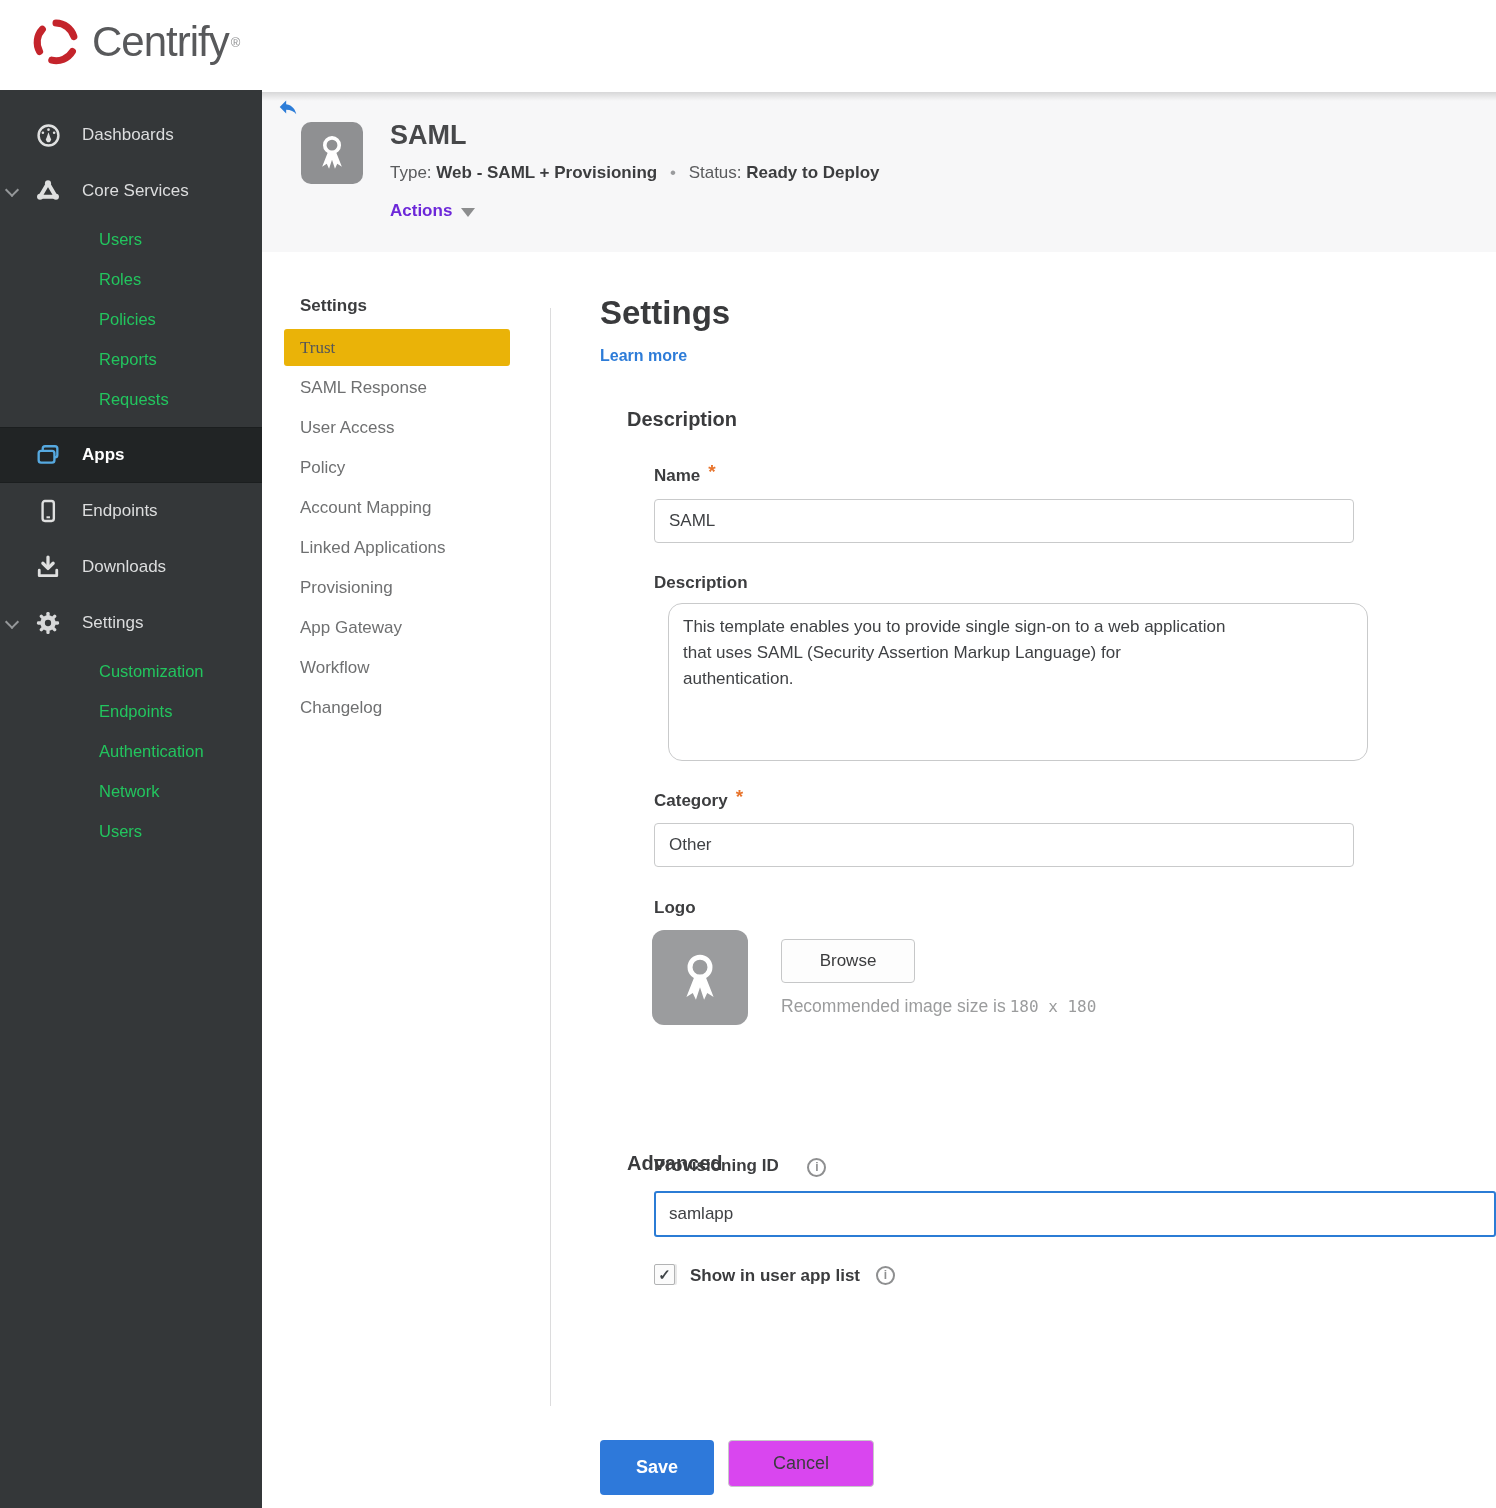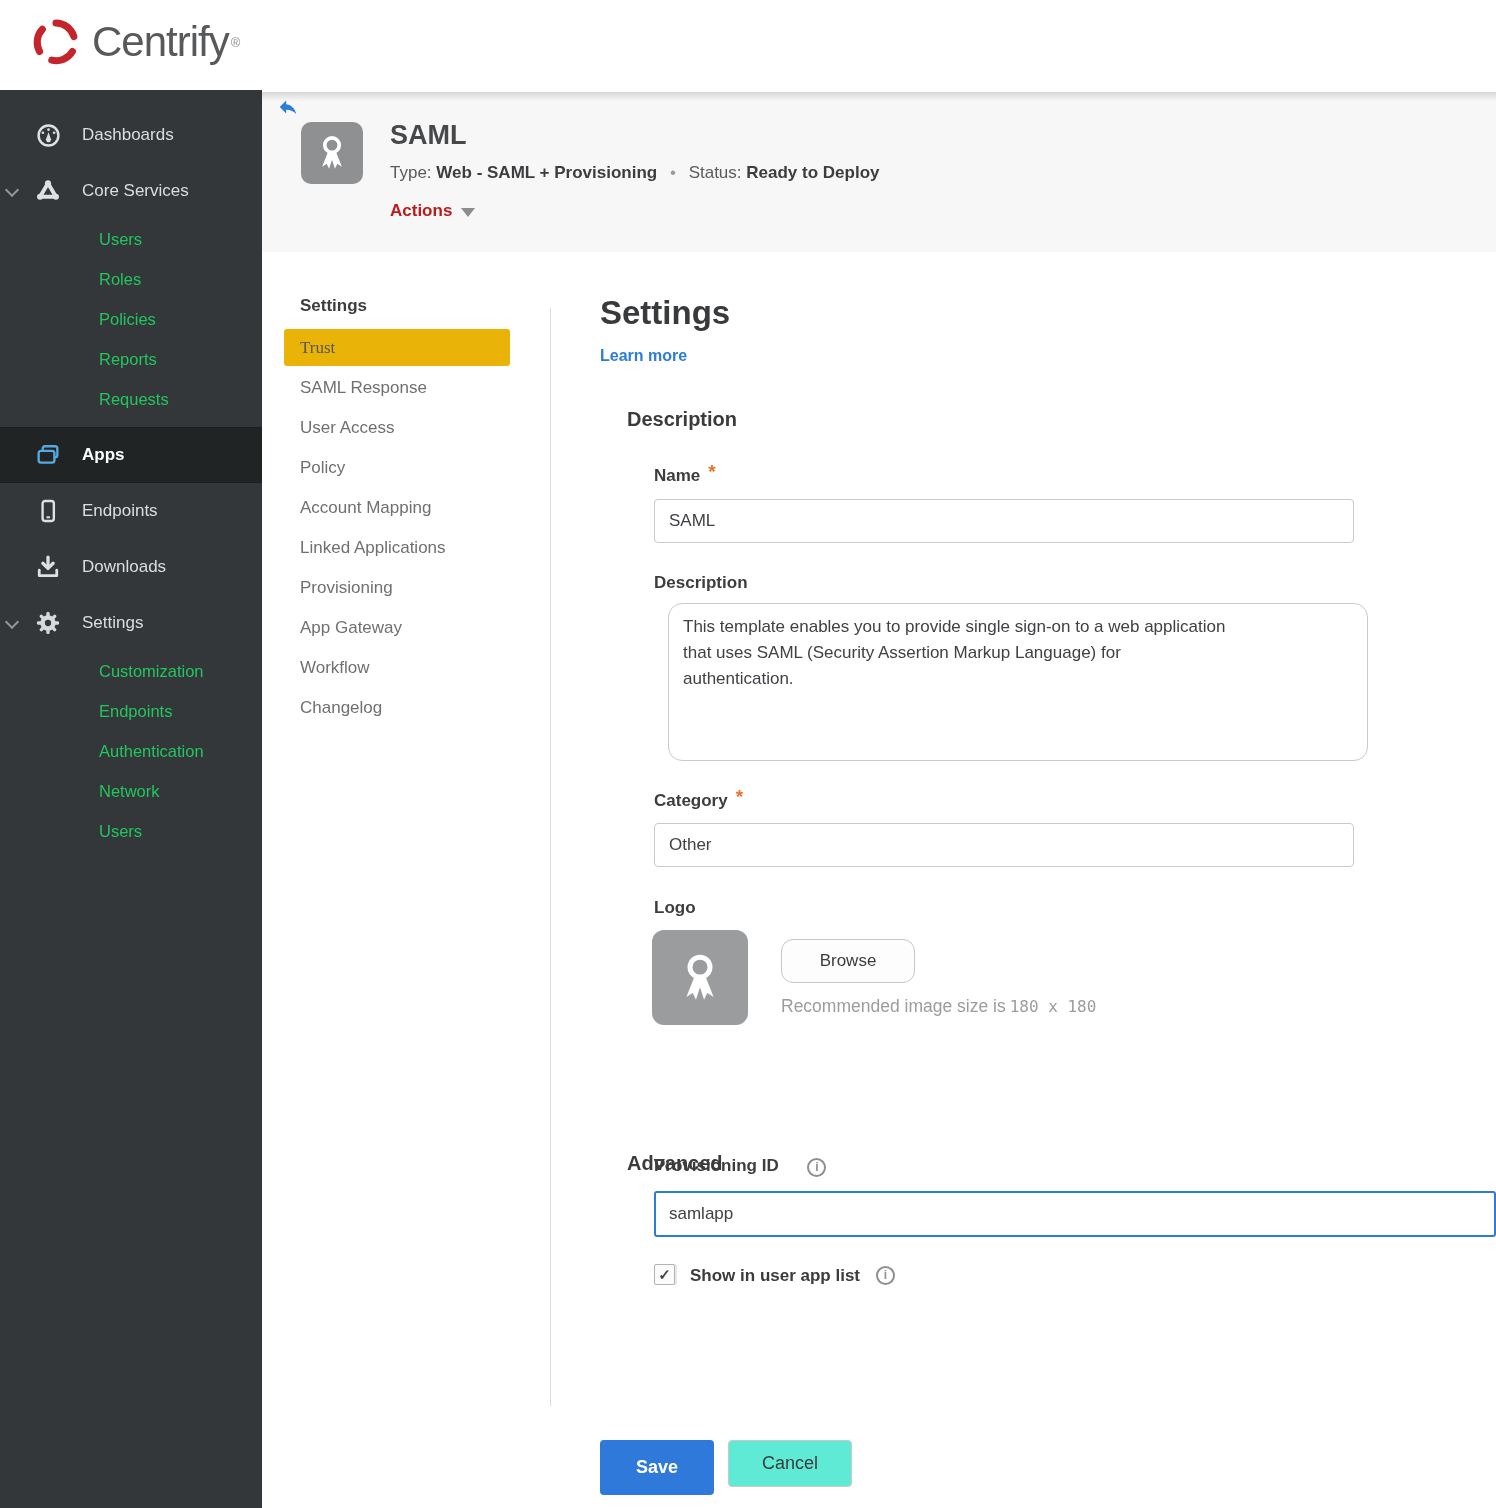--- a/index.html
+++ b/index.html
@@ -34,48 +34,48 @@
   
   .band { position:absolute; left:262px; top:92px; width:1234px; height:160px; background:#f7f7f8; z-index:1; }
   .band-shadow { position:absolute; left:0; top:0; right:0; height:9px; background:linear-gradient(rgba(0,0,0,0.13), rgba(0,0,0,0)); }
   .back-arrow { position:absolute; left:14px; top:4px; width:24px; height:22px; cursor:pointer; }
   .app-tile { position:absolute; left:39px; top:30px; width:62px; height:62px; background:#8f9092; border-radius:10px; display:flex; align-items:center; justify-content:center; }
   .app-title { position:absolute; left:128px; top:28px; font-size:27px; font-weight:bold; color:#47484a; }
   .app-meta { position:absolute; left:128px; top:71px; font-size:17px; color:#5a5b5d; }
   .app-meta b { color:#3c3d3f; }
   .meta-dot { color:#9a9b9d; margin:0 8px; }
   .status-value { color:#a1242f; font-weight:bold; }
-  .actions-link { position:absolute; left:128px; top:109px; font-size:17px; font-weight:bold; color:#b91c1c; cursor:pointer; display:flex; align-items:center; }
+  .actions-link { position:absolute; left:128px; top:109px; font-size:17px; font-weight:bold; color:#6d28d9; cursor:pointer; display:flex; align-items:center; }
   .caret-down { display:inline-block; width:0; height:0; border-left:7px solid transparent; border-right:7px solid transparent; border-top:9px solid #8c8d8e; margin-left:9px; margin-top:3px; }
 
   
   .subnav-header { position:absolute; left:300px; top:296px; font-size:17px; font-weight:bold; color:#3c3d3f; }
   .subnav-item { position:absolute; left:284px; width:226px; height:37px; display:flex; align-items:center; padding-left:16px; font-size:17px; color:#6f7071; cursor:pointer; border-radius:3px; }
   .subnav-item.active { background:#eab308; color:#565758;font-family:Liberation Serif, serif; }
   .vdivider { position:absolute; left:550px; top:308px; width:1px; height:1098px; background:#dcdcdd; }
 
   
   .main-title { position:absolute; left:600px; top:294px; font-size:33px; font-weight:bold; color:#393a3c; }
   .learn-more { position:absolute; left:600px; top:347px; font-size:16px; font-weight:bold; color:#2d7cd8; cursor:pointer; }
   .section-heading { position:absolute; font-size:20px; font-weight:bold; color:#3a3b3d; }
   .field-label { position:absolute; font-size:17px; font-weight:bold; color:#3c3d3f; }
   .req { color:#e8742c; font-size:19px; font-weight:bold; margin-left:8px; position:relative; top:-3px; }
   .tb { position:absolute; left:654px; width:700px; height:44px; border:1px solid #c9cacb; border-radius:4px; font-family:"Liberation Sans", sans-serif; font-size:17px; color:#3f4144; padding:0 14px; background:#fff; outline:none; }
   .ta { position:absolute; left:668px; width:700px; height:158px; border:1px solid #c9cacb; border-radius:14px; font-family:"Liberation Sans", sans-serif; font-size:17px; color:#3f4144; padding:10px 14px; line-height:26px; resize:none; outline:none; }
   .logo-tile { position:absolute; left:652px; top:930px; width:96px; height:95px; background:#9b9c9e; border-radius:12px; display:flex; align-items:center; justify-content:center; }
-  .browse-btn { position:absolute; left:781px; top:939px; width:134px; height:44px; background:#fdfdfd; border:1px solid #c6c7c8; border-radius:12px; font-family:"Liberation Sans", sans-serif; font-size:17px; color:#3b3c3e; cursor:pointer; }
+  .browse-btn { position:absolute; left:781px; top:939px; width:134px; height:44px; background:#fdfdfd; border:1px solid #c6c7c8; border-radius:4px; font-family:"Liberation Sans", sans-serif; font-size:17px; color:#3b3c3e; cursor:pointer; }
   .logo-hint { position:absolute; left:781px; top:996px; font-size:17.5px; color:#9b9c9d; }
   .logo-hint .mono { font-family:"DejaVu Sans Mono", monospace; font-size:16px; margin-left:4px; }
   .info-icon { display:inline-block; width:19px; height:19px; border:2px solid #8e8f90; border-radius:50%; color:#8e8f90; font-size:12px; font-weight:bold; text-align:center; line-height:15px; cursor:pointer; font-style:normal; }
   .appid-input { position:absolute; left:654px; top:1191px; width:842px; height:46px; border:2px solid #2b7cd5; border-radius:3px; font-family:"Liberation Sans", sans-serif; font-size:17px; color:#3f4144; padding:0 13px; outline:none; }
   .checkbox { position:absolute; left:654px; top:1264px; width:21px; height:21px; background:#fbfbfb; border:1px solid #b2b3b4; border-radius:2px; box-shadow:2px 0 0 #e8e8e8; text-align:center; line-height:19px; font-size:15px; font-weight:bold; color:#3f4447; cursor:pointer; }
   .check-label { position:absolute; left:690px; top:1266px; font-size:17px; font-weight:bold; color:#3b3c3e; }
   .check-info { position:absolute; left:876px; top:1265px; }
   .btn-save { position:absolute; left:600px; top:1440px; width:114px; height:55px; background:#2e79da; border:none; border-radius:4px; color:#fff; font-family:"Liberation Sans", sans-serif; font-size:18px; font-weight:bold; cursor:pointer; }
-  .btn-cancel { position:absolute; left:728px; top:1440px; width:124px; height:47px; background:#5eead4; border:1px solid #c8c9ca; border-radius:4px; color:#3b3c3e; font-family:"Liberation Sans", sans-serif; font-size:18px; cursor:pointer; }
+  .btn-cancel { position:absolute; left:728px; top:1440px; width:146px; height:47px; background:#d946ef; border:1px solid #c8c9ca; border-radius:4px; color:#3b3c3e; font-family:"Liberation Sans", sans-serif; font-size:18px; cursor:pointer; }
 </style>
 </head>
 <body>
 
 <div class="page">
 
   <div class="topbar">
     <div class="brand">
       <svg viewBox="0 0 48 48">
         <g fill="none" stroke="#c4242b" stroke-width="6.5" stroke-linecap="round">

